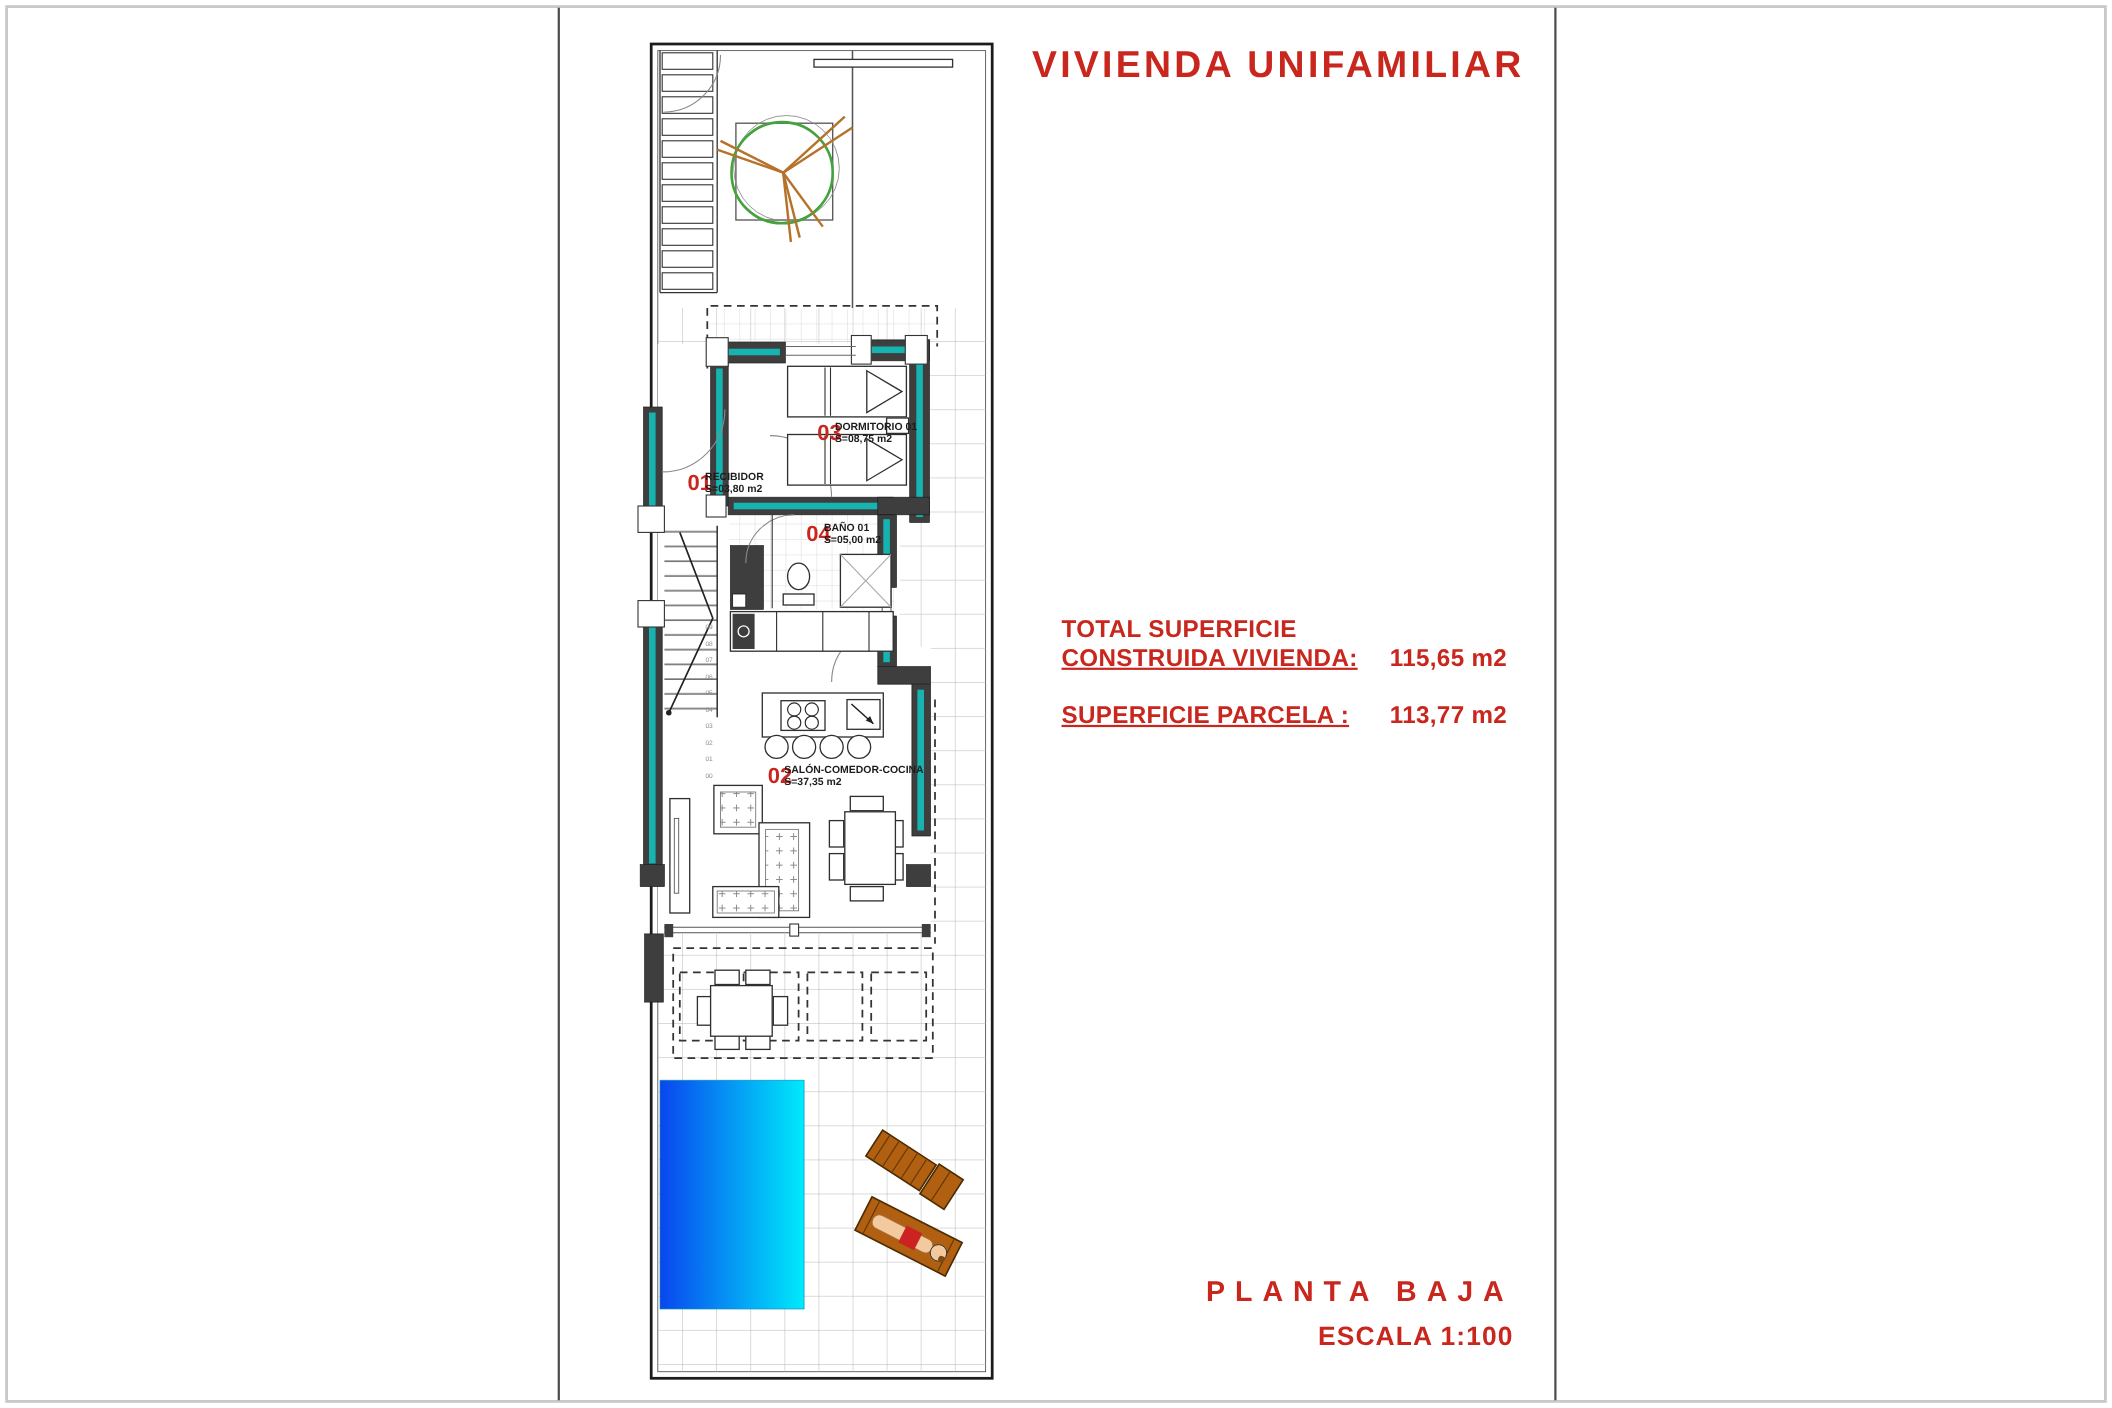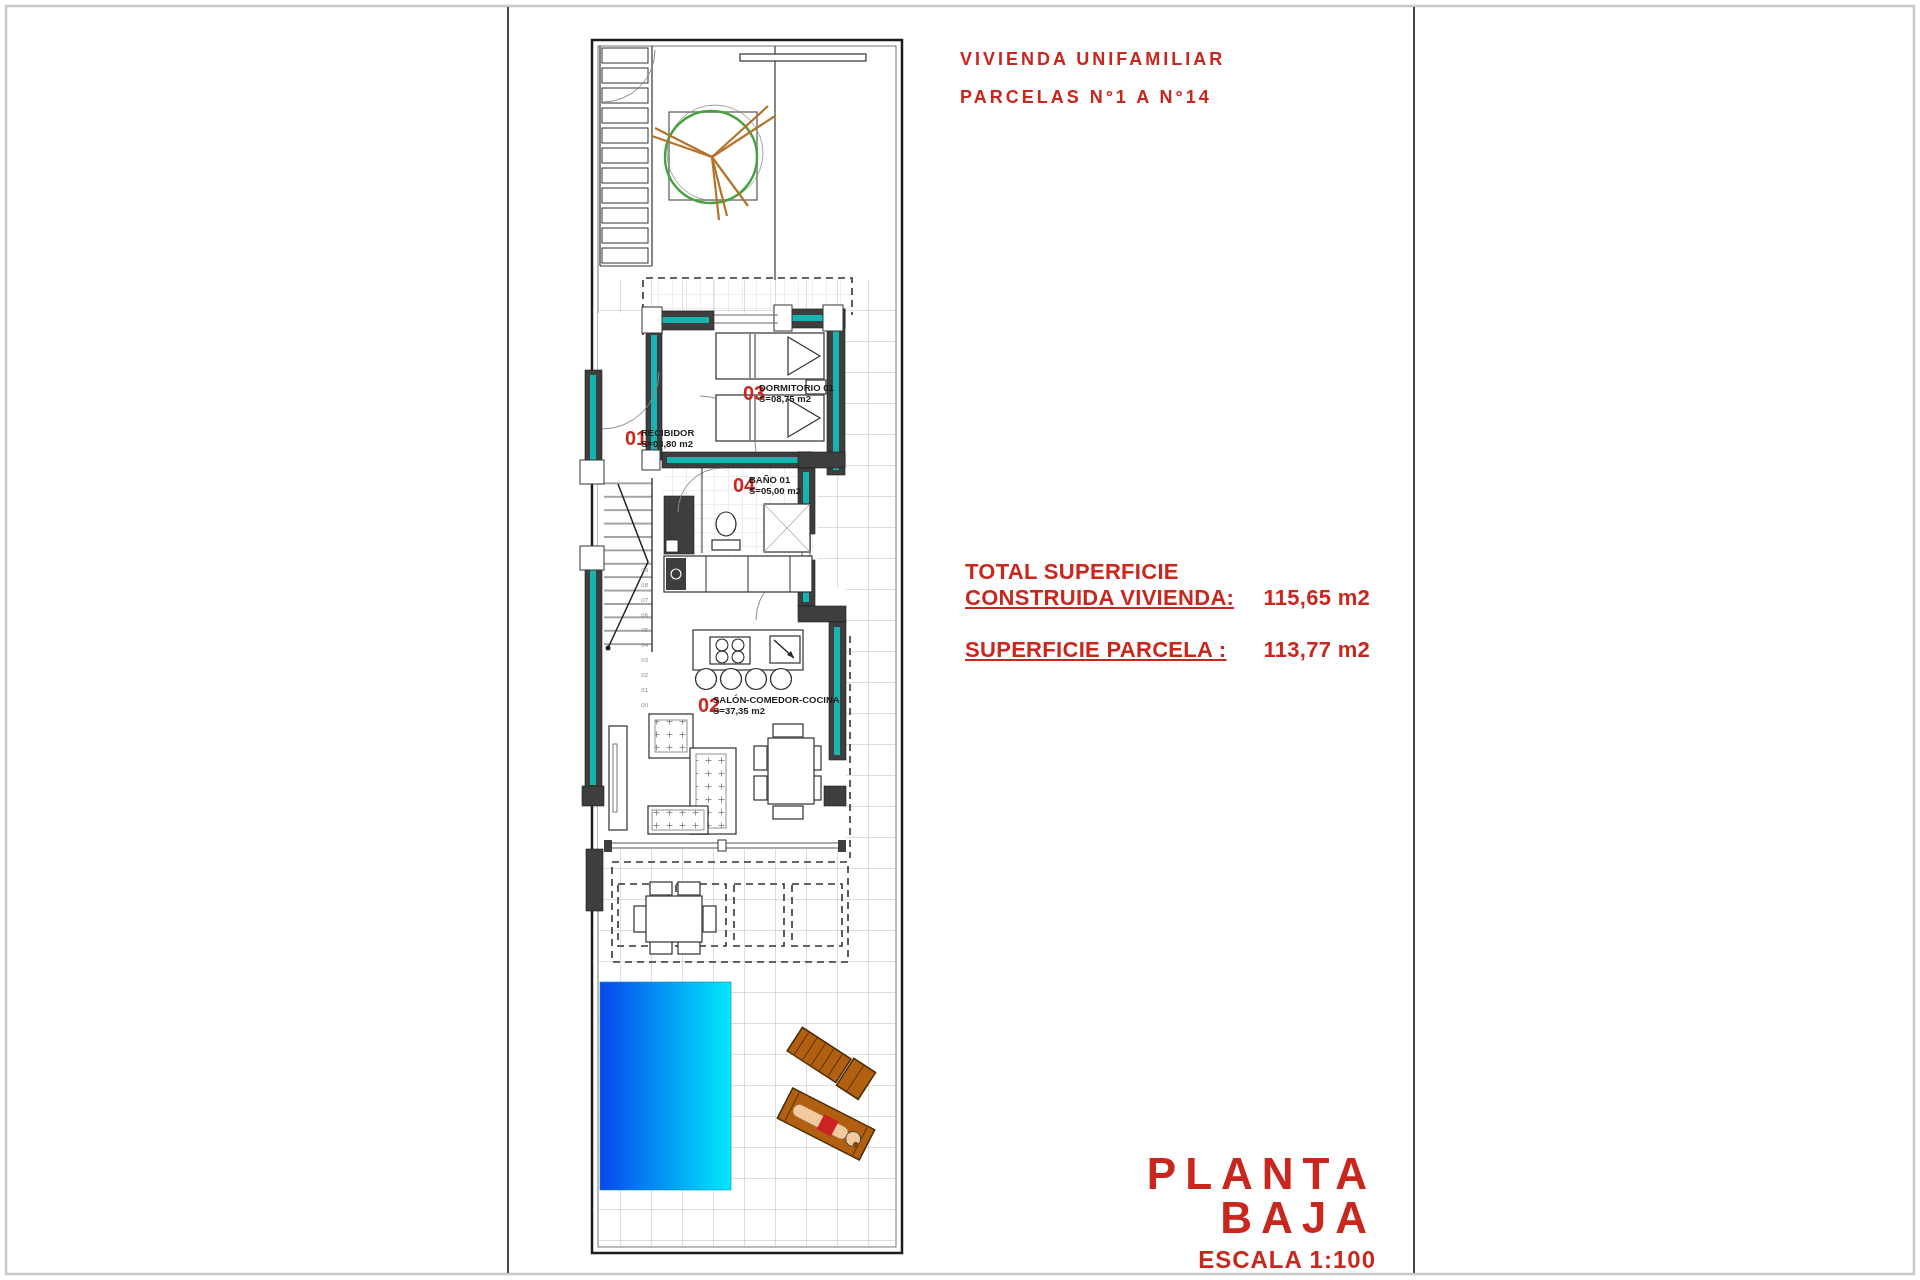--- a/index.html
+++ b/index.html
@@ -1,26 +1,26 @@
 <!DOCTYPE html>
 <html><head>
 <meta charset="utf-8">
 <style>
   html,body{margin:0;padding:0;background:#fff;}
   .canvas{position:relative;width:1920px;height:1280px;background:#ffffff;overflow:hidden;
           font-family:"Liberation Sans",sans-serif;}
   .red-text{color:#c9261e;font-weight:bold;}
-  .title-block{position:absolute;left:960px;top:40px;width:450px;text-align:left;
-               font-size:18px;line-height:38px;letter-spacing:3px;}
+  .title-block{position:absolute;left:936px;top:40px;width:450px;text-align:right;
+               font-size:34px;line-height:38px;letter-spacing:3px;}
   .summary-block{position:absolute;left:965px;top:560px;font-size:22px;line-height:24px;letter-spacing:0.3px;}
   .summary-row{white-space:nowrap;margin-bottom:2px;}
   .summary-label{display:inline-block;width:292px;text-decoration:underline;}
   .summary-gap{height:26px;}
   .footer-block{position:absolute;left:1000px;top:1152px;width:376px;text-align:right;}
-  .plan-name{font-size:44px;letter-spacing:9px;line-height:44px;}
+  .plan-name{font-size:26px;letter-spacing:9px;line-height:44px;}
   .plan-scale{font-size:24px;letter-spacing:1px;margin-top:6px;}
   svg{position:absolute;left:0;top:0;}
   .wall{fill:#3e3e3e;stroke:#1d1d1d;stroke-width:0.6;}
   .teal{fill:#16b3b0;}
   .furn{fill:#ffffff;stroke:#2f2f2f;stroke-width:1.2;}
   .thin{stroke:#8a8a8a;stroke-width:1;fill:none;}
   .dash{stroke:#333;stroke-width:1.6;stroke-dasharray:7 5;fill:none;}
   .rnum{font:bold 20px "Liberation Sans",sans-serif;fill:#c9261e;}
   .rlbl{font:bold 9.5px "Liberation Sans",sans-serif;fill:#1c1c1c;}
   .stepnum{font:6px "Liberation Sans",sans-serif;fill:#8c8c8c;text-anchor:end;}
@@ -312,21 +312,20 @@
     <text class="rlbl" x="749" y="494">S=05,00 m2</text>
 
     <text class="rnum" x="698" y="712">02</text>
     <text class="rlbl" x="713" y="703">SALÓN-COMEDOR-COCINA</text>
     <text class="rlbl" x="713" y="714">S=37,35 m2</text>
   </g>
 </svg>
 
 <div class="title-block red-text">
   <div>VIVIENDA UNIFAMILIAR</div>
-  <div>PARCELAS N°1 A N°14</div>
 </div>
 
 <div class="summary-block red-text">
   <div class="summary-row">TOTAL SUPERFICIE</div>
   <div class="summary-row">
     <span class="summary-label">CONSTRUIDA VIVIENDA:</span>
     <span>115,65 m2</span>
   </div>
   <div class="summary-gap"></div>
   <div class="summary-row">

